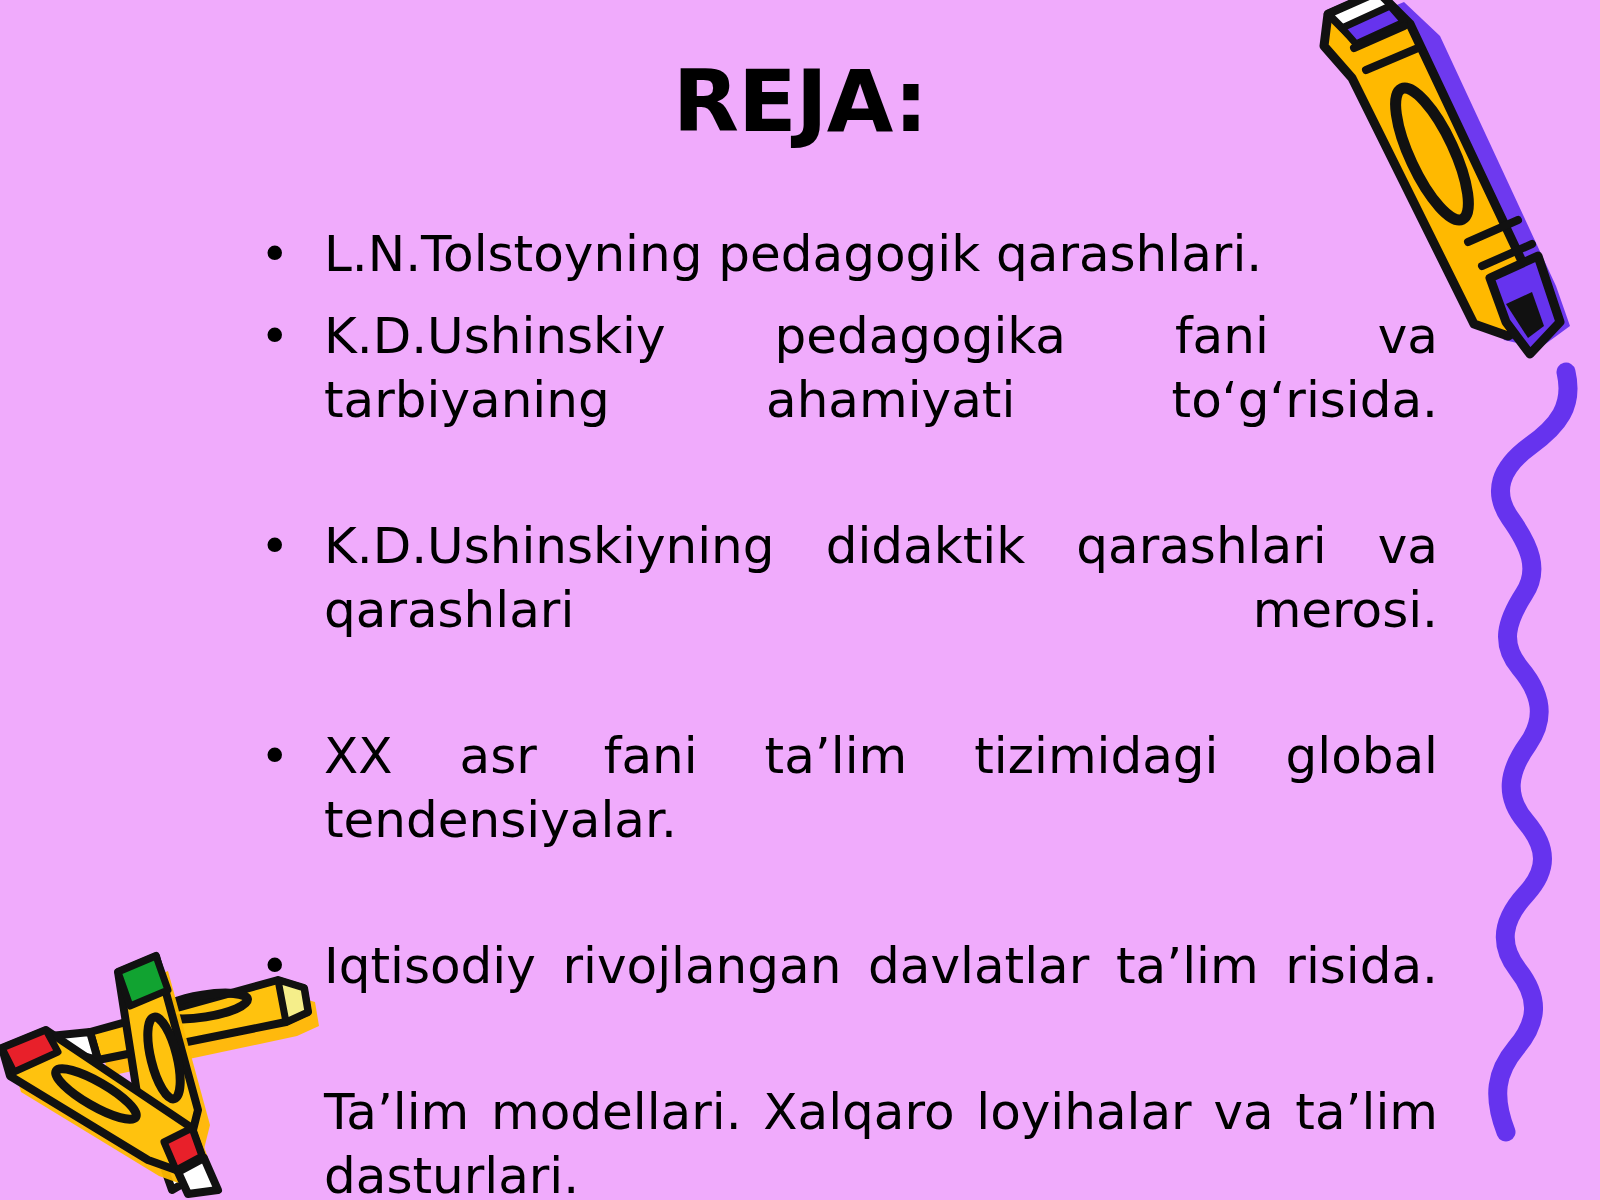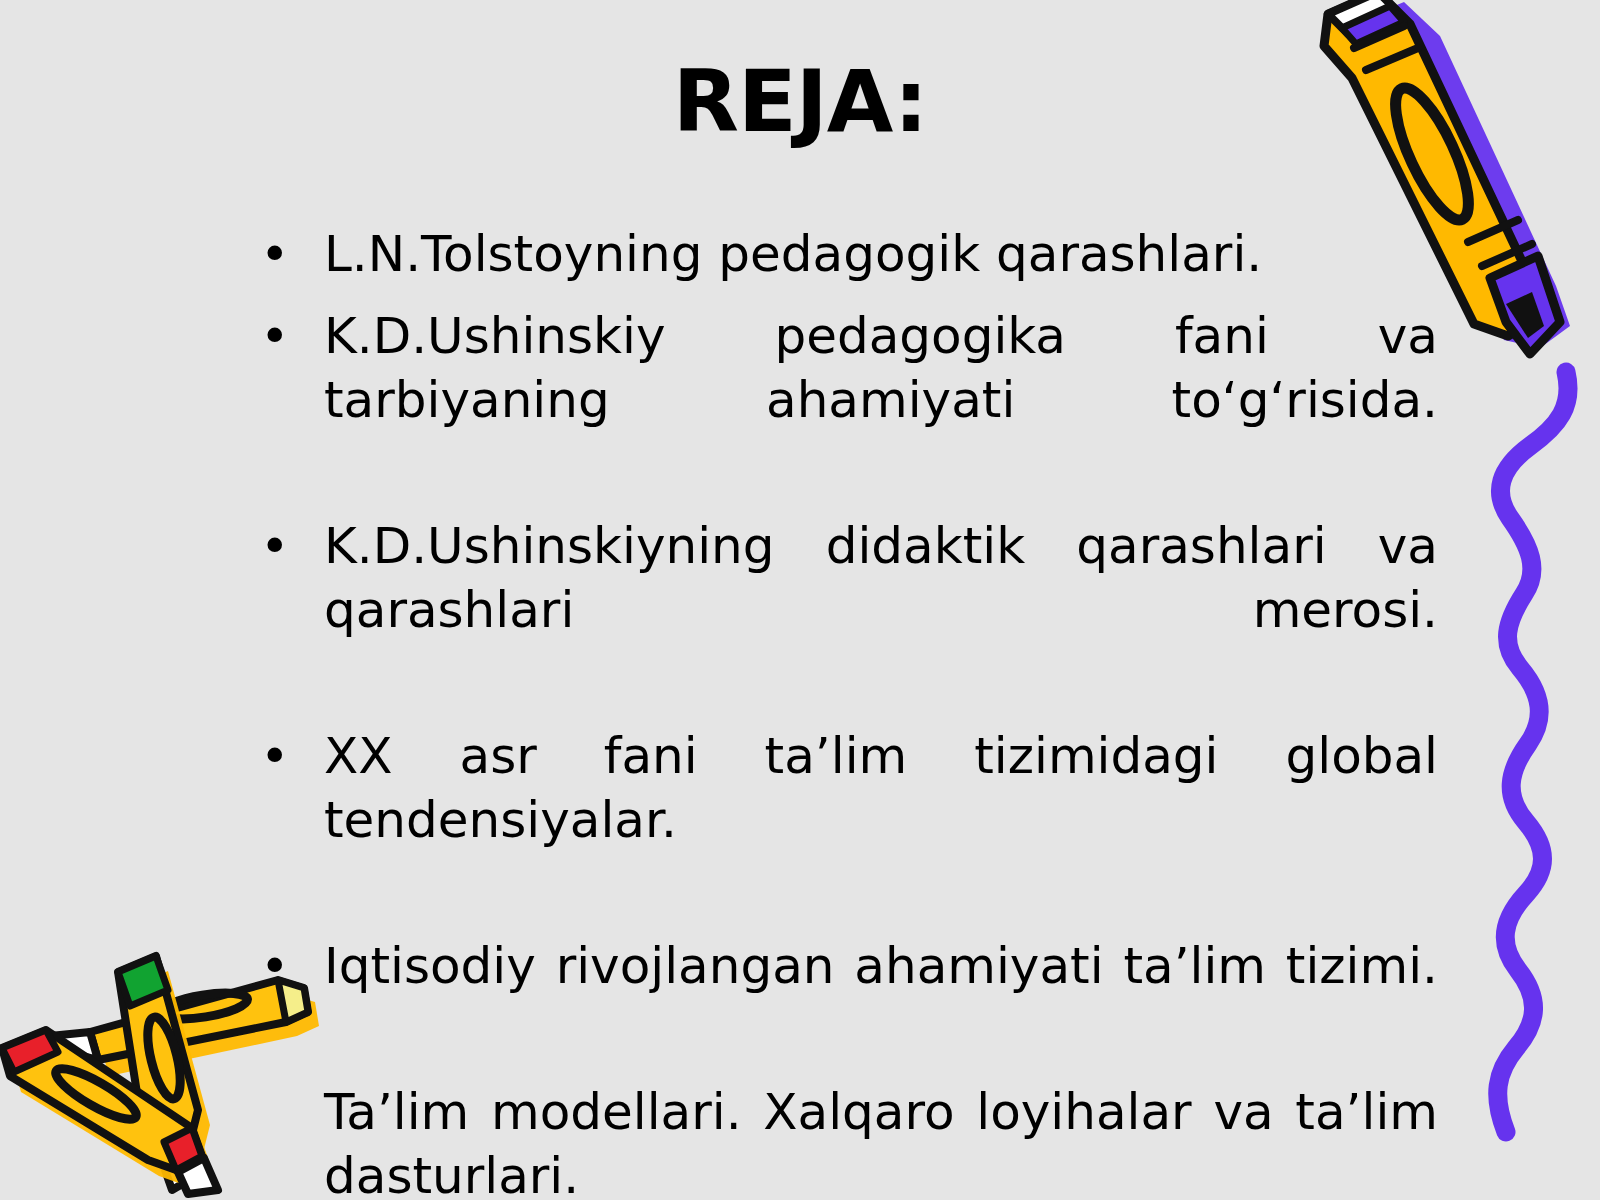--- a/index.html
+++ b/index.html
@@ -11,21 +11,21 @@
     height: 1200px;
     background: #ffffff;
     font-family: "DejaVu Sans", sans-serif;
     overflow: hidden;
     position: relative;
   }
 
   .slide {
     position: absolute;
     inset: 0;
-    background: #e5e5e5;
+    background: #f0abfc;
     overflow: hidden;
   }
 
   
   .slide-title {
     position: absolute;
     left: 0;
     top: 58px;
     width: 1600px;
     text-align: center;
@@ -186,21 +186,21 @@
       <span class="bullet-text last-line-justify">K.D.Ushinskiyning didaktik qarashlari va qarashlari merosi.</span>
     </div>
 
     <div class="bullet-row">
       <span class="bullet-marker">•</span>
       <span class="bullet-text last-line-justify">XX asr fani ta’lim tizimidagi global tendensiyalar.</span>
     </div>
 
     <div class="bullet-row">
       <span class="bullet-marker">•</span>
-      <span class="bullet-text last-line-justify">Iqtisodiy rivojlangan ahamiyati ta’lim tizimi.</span>
+      <span class="bullet-text last-line-justify">Iqtisodiy rivojlangan davlatlar ta’lim risida.</span>
     </div>
 
     <div class="bullet-row">
       <span class="bullet-marker hidden-marker">•</span>
       <span class="bullet-text last-line-justify">Ta’lim modellari. Xalqaro loyihalar va ta’lim dasturlari.</span>
     </div>
 
   </div>
 
   <div class="crayons-bottom-left">

